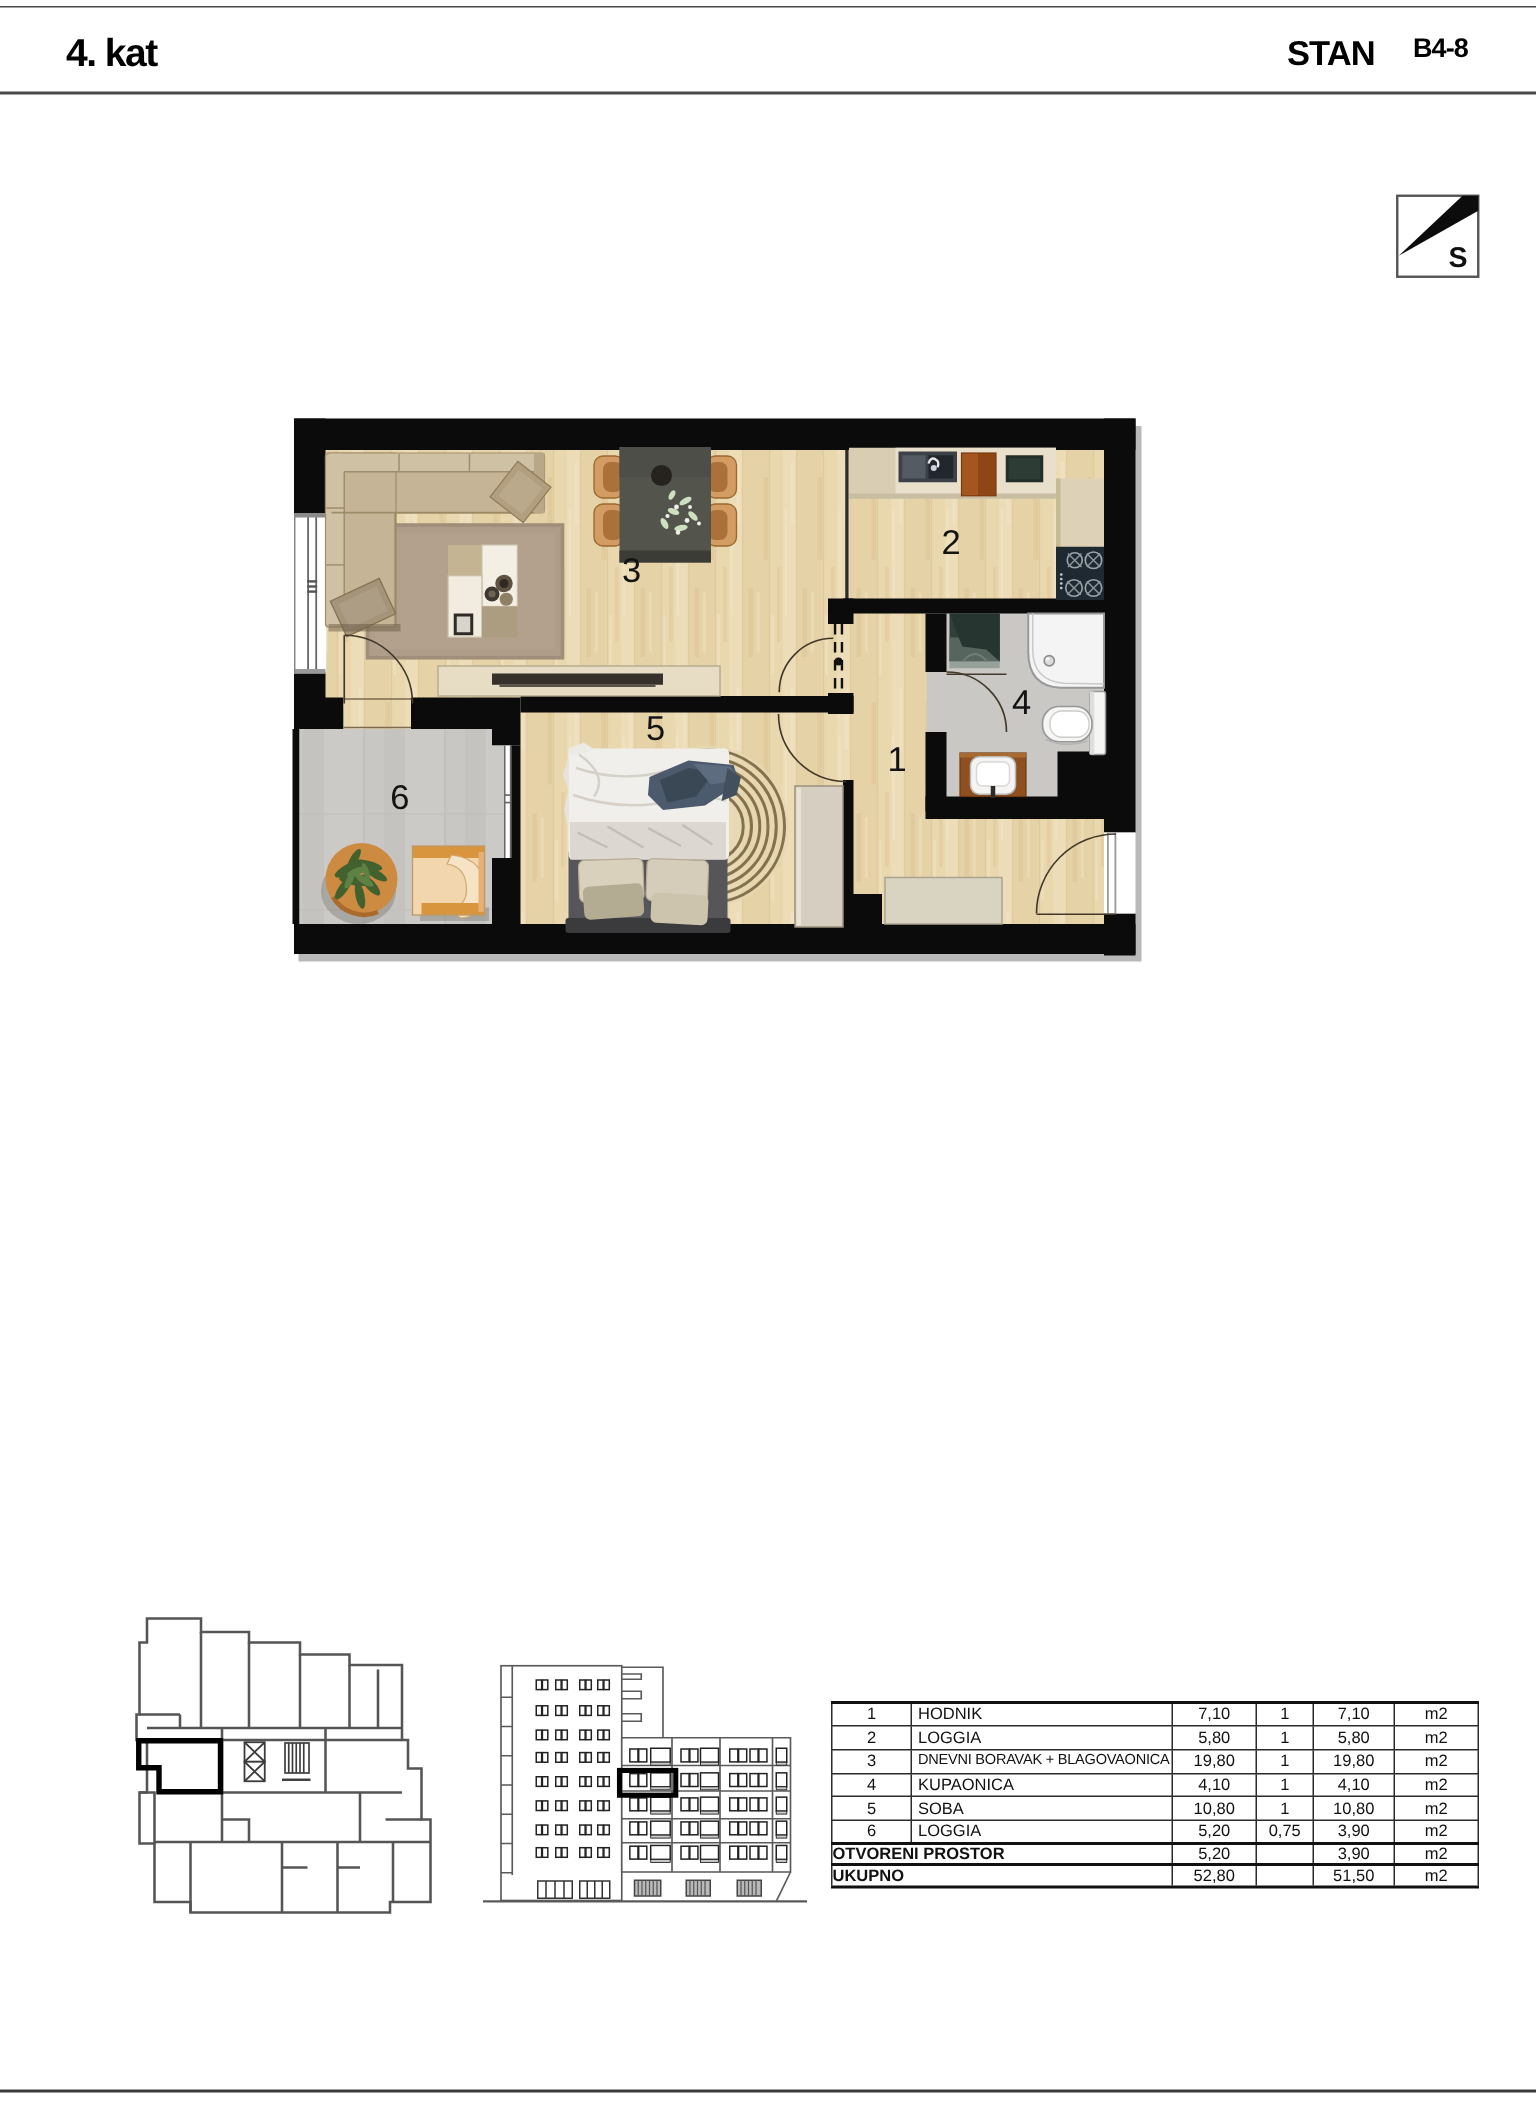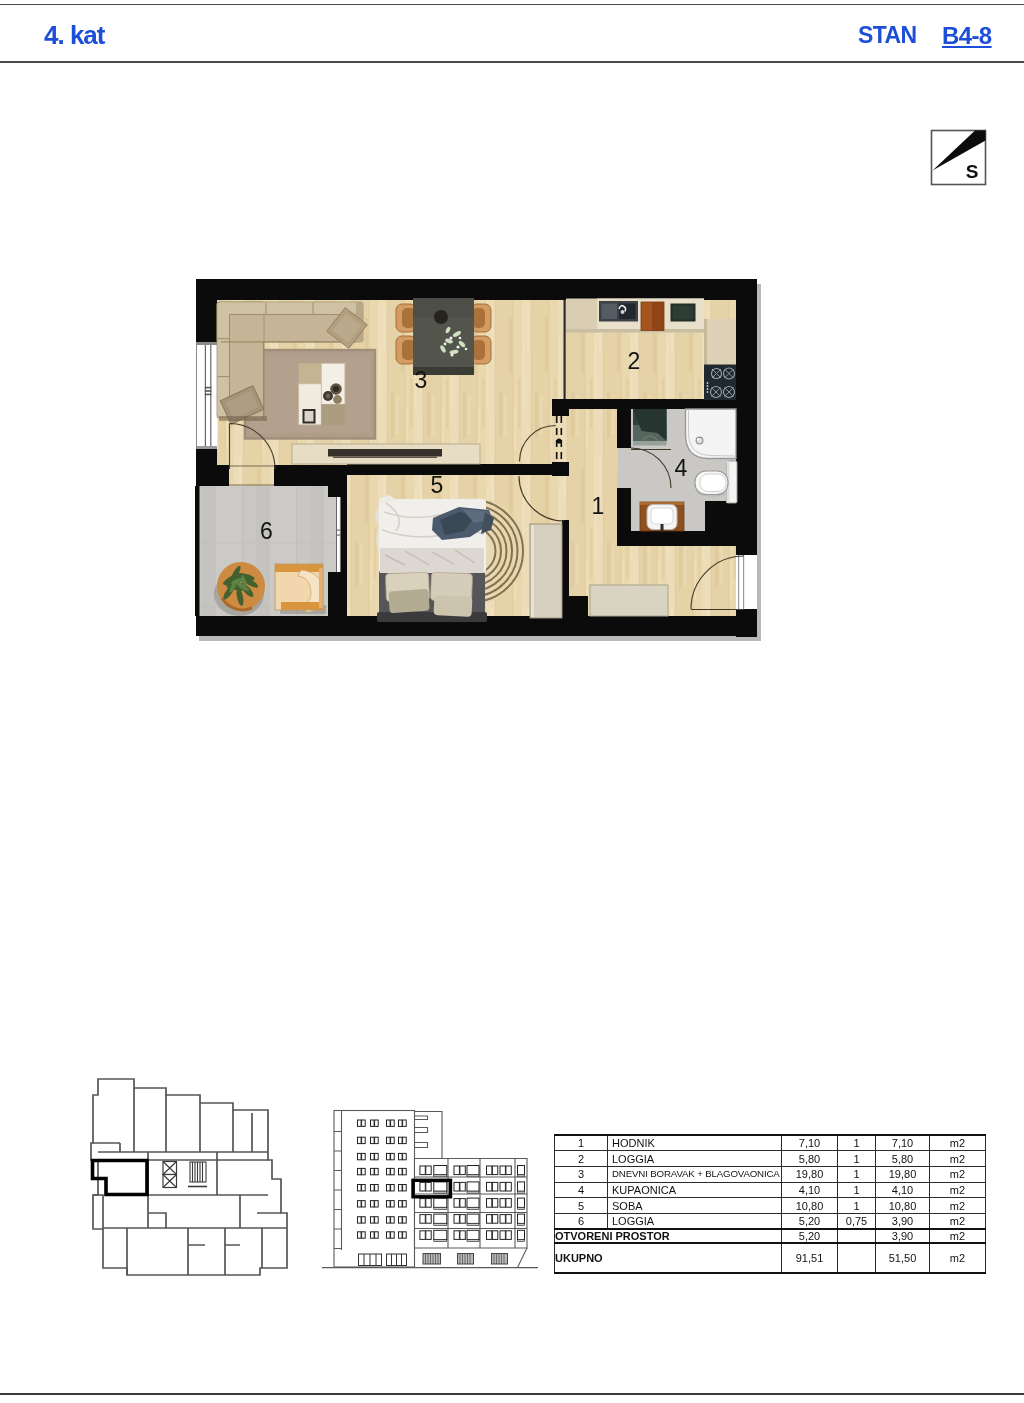--- a/index.html
+++ b/index.html
@@ -1,32 +1,32 @@
 <!DOCTYPE html>
 <html><head>
 <meta charset="utf-8">
 <style>
   html,body{margin:0;padding:0;width:1024px;height:1403px;background:#ffffff;
     font-family:"Liberation Sans", sans-serif;}
   #page{position:relative;width:1024px;height:1403px;overflow:hidden;}
-  .hdr{position:absolute;font-weight:bold;color:#1d4ed8;}
+  .hdr{position:absolute;font-weight:bold;color:#000000;}
   table.areas{border-collapse:collapse;table-layout:fixed;font-family:"Liberation Sans",sans-serif;}
   table.areas td{border:1px solid #2b2b2b;padding:0;font-size:11px;color:#111;
     overflow:hidden;white-space:nowrap;line-height:12px;vertical-align:middle;}
 </style>
 </head>
 <body>
 <div id="page">
 
   <div style="position:absolute;left:0;top:3.5px;width:1024px;height:1.6px;background:#4a4a4a;"></div>
 
   <div class="hdr" style="left:44px;top:20px;font-size:26px;letter-spacing:-1px;">4. kat</div>
 
   <div class="hdr" style="left:858px;top:22px;font-size:23px;letter-spacing:-0.6px;">STAN</div>
-  <div class="hdr" style="left:942px;top:22px;font-size:24px;letter-spacing:-0.6px;text-decoration:underline;">B4-8</div>
+  <div class="hdr" style="left:942px;top:22px;font-size:18px;letter-spacing:-0.6px;">B4-8</div>
 
   <div style="position:absolute;left:0;top:61px;width:1024px;height:1.6px;background:#4a4a4a;"></div>
 
   <div style="position:absolute;left:0;top:1393px;width:1024px;height:1.8px;background:#3a3a3a;"></div>
 
   <svg width="1024" height="1403" viewBox="0 0 1024 1403" style="position:absolute;left:0;top:0;">
     <defs>
       <pattern id="wood" patternUnits="userSpaceOnUse" width="36" height="150">
         <rect width="36" height="150" fill="#e9d7ae"></rect>
         <rect x="0" width="9" height="150" fill="#e6d2a7"></rect>
@@ -604,23 +604,23 @@
 
 
     <tr style="height:14.2px;">
       <td colspan="2" style="font-weight:bold;border-top:2px solid #111;margin-left:12px;">OTVORENI PROSTOR</td>
       <td style="text-align:center;border-top:2px solid #111;">5,20</td>
       <td style="border-top:2px solid #111;"></td>
       <td style="text-align:center;border-top:2px solid #111;">3,90</td>
       <td style="text-align:center;border-top:2px solid #111;">m2</td>
     </tr>
 
-    <tr style="height:30px;">
+    <tr style="height:15px;">
       <td colspan="2" style="font-weight:bold;border-top:2px solid #111;border-bottom:2px solid #111;">UKUPNO</td>
-      <td style="text-align:center;border-top:2px solid #111;border-bottom:2px solid #111;">91,51</td>
+      <td style="text-align:center;border-top:2px solid #111;border-bottom:2px solid #111;">52,80</td>
       <td style="border-top:2px solid #111;border-bottom:2px solid #111;"></td>
       <td style="text-align:center;border-top:2px solid #111;border-bottom:2px solid #111;">51,50</td>
       <td style="text-align:center;border-top:2px solid #111;border-bottom:2px solid #111;">m2</td>
     </tr>
   </tbody>
       </table>
   </div>
 </div>
 
 </body></html>

